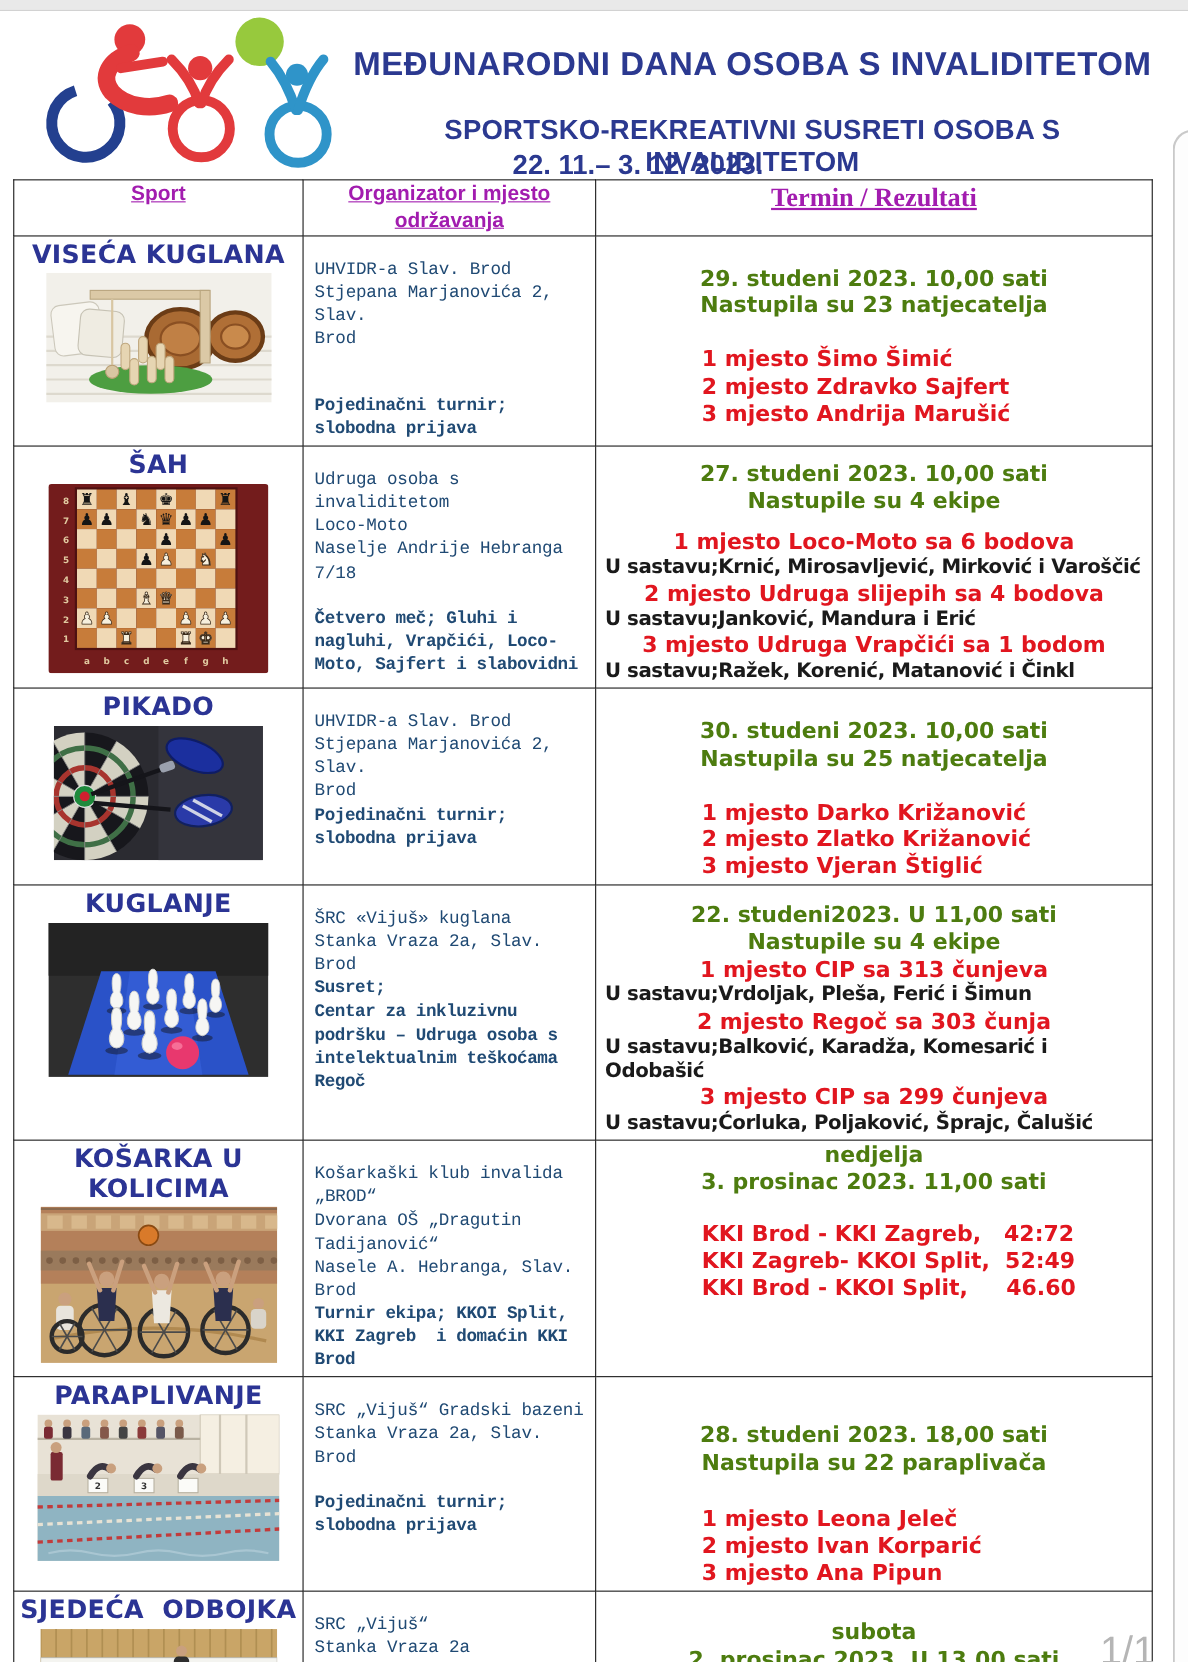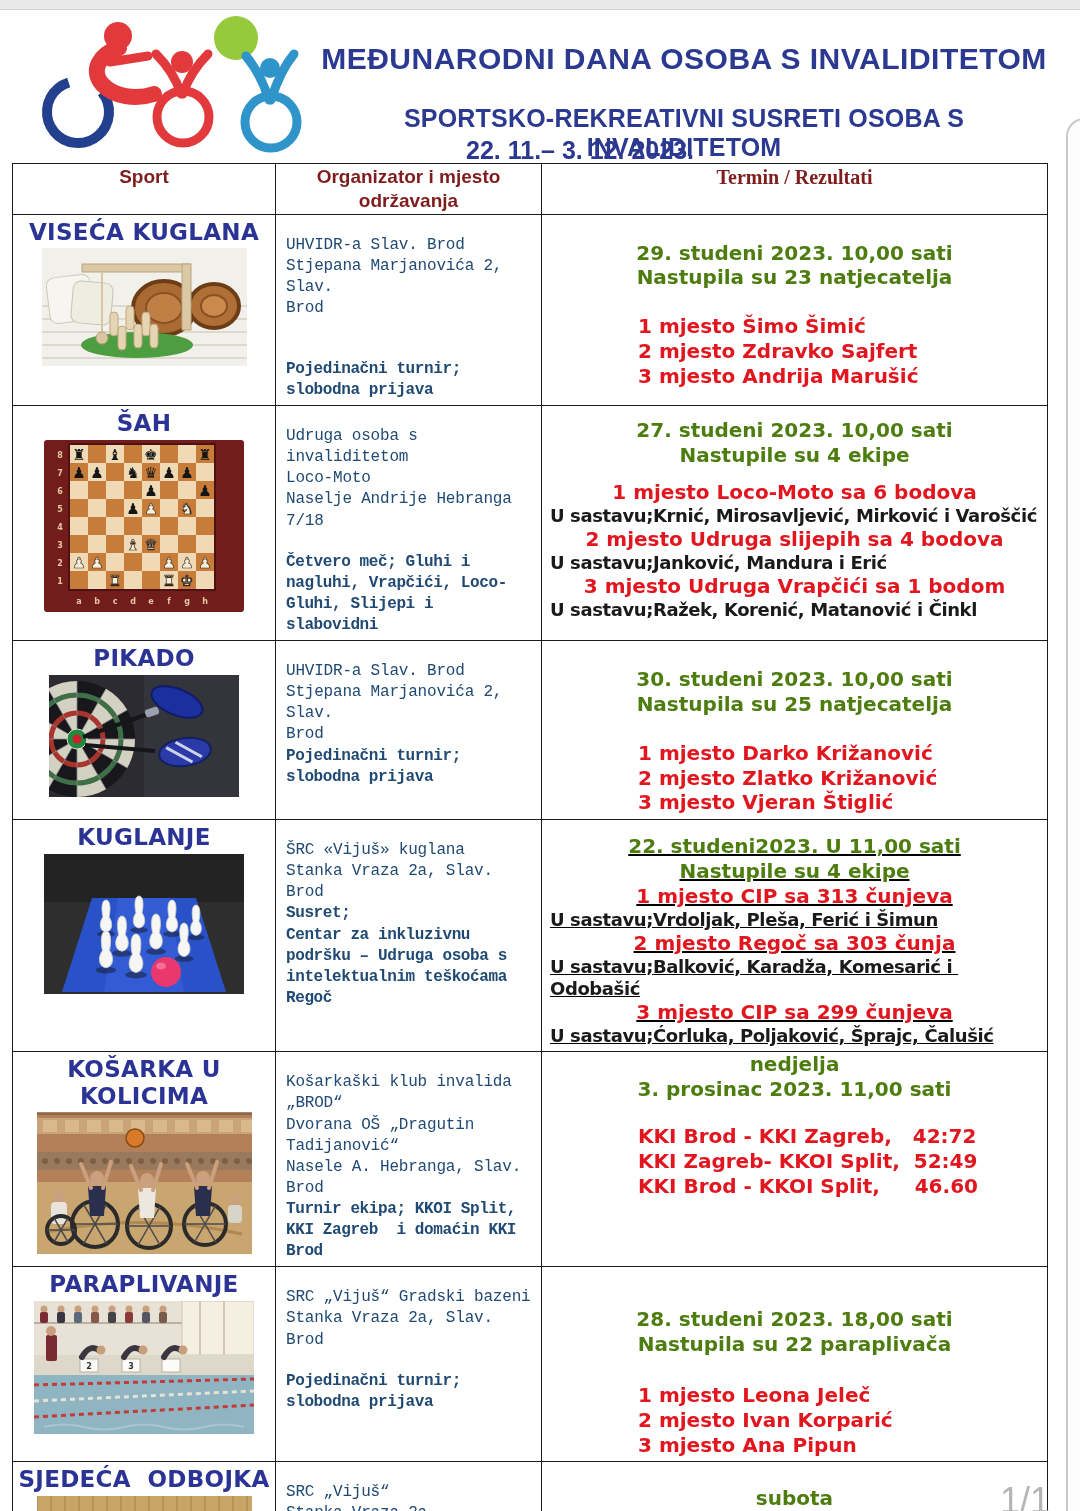--- a/index.html
+++ b/index.html
@@ -17,23 +17,23 @@
     font-size:30px;letter-spacing:.5px;margin-top:32px;}
   .subtitle{color:#2b3990;font-family:"Liberation Sans",sans-serif;font-weight:bold;
     font-size:25px;letter-spacing:.2px;margin-top:28px;}
   .daterange{position:absolute;top:136px;left:0;width:1080px;text-align:center;
     transform:translateX(40px);color:#2b3990;font-family:"Liberation Sans",sans-serif;
     font-weight:bold;font-size:25px;}
   
   table.sched{position:absolute;left:12px;top:163px;width:1035px;
     border-collapse:collapse;table-layout:fixed;background:#fff;}
   .sched th,.sched td{border:1.6px solid #1a1a1a;vertical-align:top;overflow:hidden;}
-  .sched thead th{color:#7f1d1d;font-weight:bold;font-size:19px;height:46px;
-    font-family:"Liberation Sans",sans-serif;line-height:1.25;padding-top:1px;}
-  .sched thead th.serif{font-family:"Liberation Serif",serif;font-size:20px;}
+  .sched thead th{color:#a21caf;font-weight:bold;font-size:19px;height:46px;
+    font-family:"Liberation Sans",sans-serif;line-height:1.25;padding-top:1px;text-decoration:underline;}
+  .sched thead th.serif{font-family:"Liberation Serif",serif;font-size:24px;}
   td.sport-cell{text-align:center;padding:2px 4px;}
   .sport-title{color:#2b3494;font-weight:bold;font-size:23px;letter-spacing:.3px;
     line-height:1.15;margin-top:2px;white-space:pre-wrap;text-align:center;}
   .photo{margin:3px auto 0 auto;display:block;line-height:0;}
   td.org-cell{padding:20px 8px 4px 10px;color:#204a74;font-size:16px;line-height:1.32;
     letter-spacing:-0.2px;font-family:Liberation Mono, monospace;}
   td.org-cell p{margin:0;white-space:pre-wrap;}
   td.org-cell p.b{font-weight:bold;font-size:16px;letter-spacing:-0.4px;}
   .blank-org{height:20px;}
   td.res-cell{padding:0 8px 4px 8px;font-weight:bold;font-size:20px;line-height:1.24;}
@@ -259,21 +259,21 @@
             </svg></div>
         </td>
         <td class="org-cell">
           <p class="">Udruga osoba s invaliditetom</p>
           <p class="">Loco-Moto</p>
           <p class="">Naselje Andrije Hebranga</p>
           <p class="">7/18</p>
           <div class="blank-org"></div>
           <p class="b">Četvero meč; Gluhi i</p>
           <p class="b">nagluhi, Vrapčići, Loco-</p>
-          <p class="b">Gluhi, Slijepi i slabovidni</p>
+          <p class="b">Moto, Sajfert i slabovidni</p>
         </td>
         <td class="res-cell" style="padding-top: 12px;">
           <div class="rline blue center">27. studeni 2023. 10,00 sati</div>
           <div class="rline blue center">Nastupile su 4 ekipe</div>
           <div style="height: 12px;"></div>
           <div class="rline red center">1 mjesto Loco-Moto sa 6 bodova</div>
           <div class="rline black left">U sastavu;Krnić, Mirosavljević, Mirković i Varoščić</div>
           <div class="rline red center">2 mjesto Udruga slijepih sa 4 bodova</div>
           <div class="rline black left">U sastavu;Janković, Mandura i Erić</div>
           <div class="rline red center">3 mjesto Udruga Vrapčići sa 1 bodom</div>
@@ -389,21 +389,21 @@
         </td>
         <td class="org-cell">
           <p class="">ŠRC «Vijuš» kuglana</p>
           <p class="">Stanka Vraza 2a, Slav. Brod</p>
           <p class="b">Susret;</p>
           <p class="b">Centar za inkluzivnu</p>
           <p class="b">podršku – Udruga osoba s</p>
           <p class="b">intelektualnim teškoćama</p>
           <p class="b">Regoč</p>
         </td>
-        <td class="res-cell" style="padding-top: 14px; text-decoration: underline;">
+        <td class="res-cell" style="padding-top: 14px;">
           <div class="rline blue center">22. studeni2023. U 11,00 sati</div>
           <div class="rline blue center">Nastupile su 4 ekipe</div>
           <div class="rline red center">1 mjesto CIP sa 313 čunjeva</div>
           <div class="rline black left">U sastavu;Vrdoljak, Pleša, Ferić i Šimun</div>
           <div class="rline red center">2 mjesto Regoč sa 303 čunja</div>
           <div class="rline black left">U sastavu;Balković, Karadža, Komesarić i Odobašić</div>
           <div class="rline red center">3 mjesto CIP sa 299 čunjeva</div>
           <div class="rline black left">U sastavu;Ćorluka, Poljaković, Šprajc, Čalušić</div>
         </td>
       </tr>

